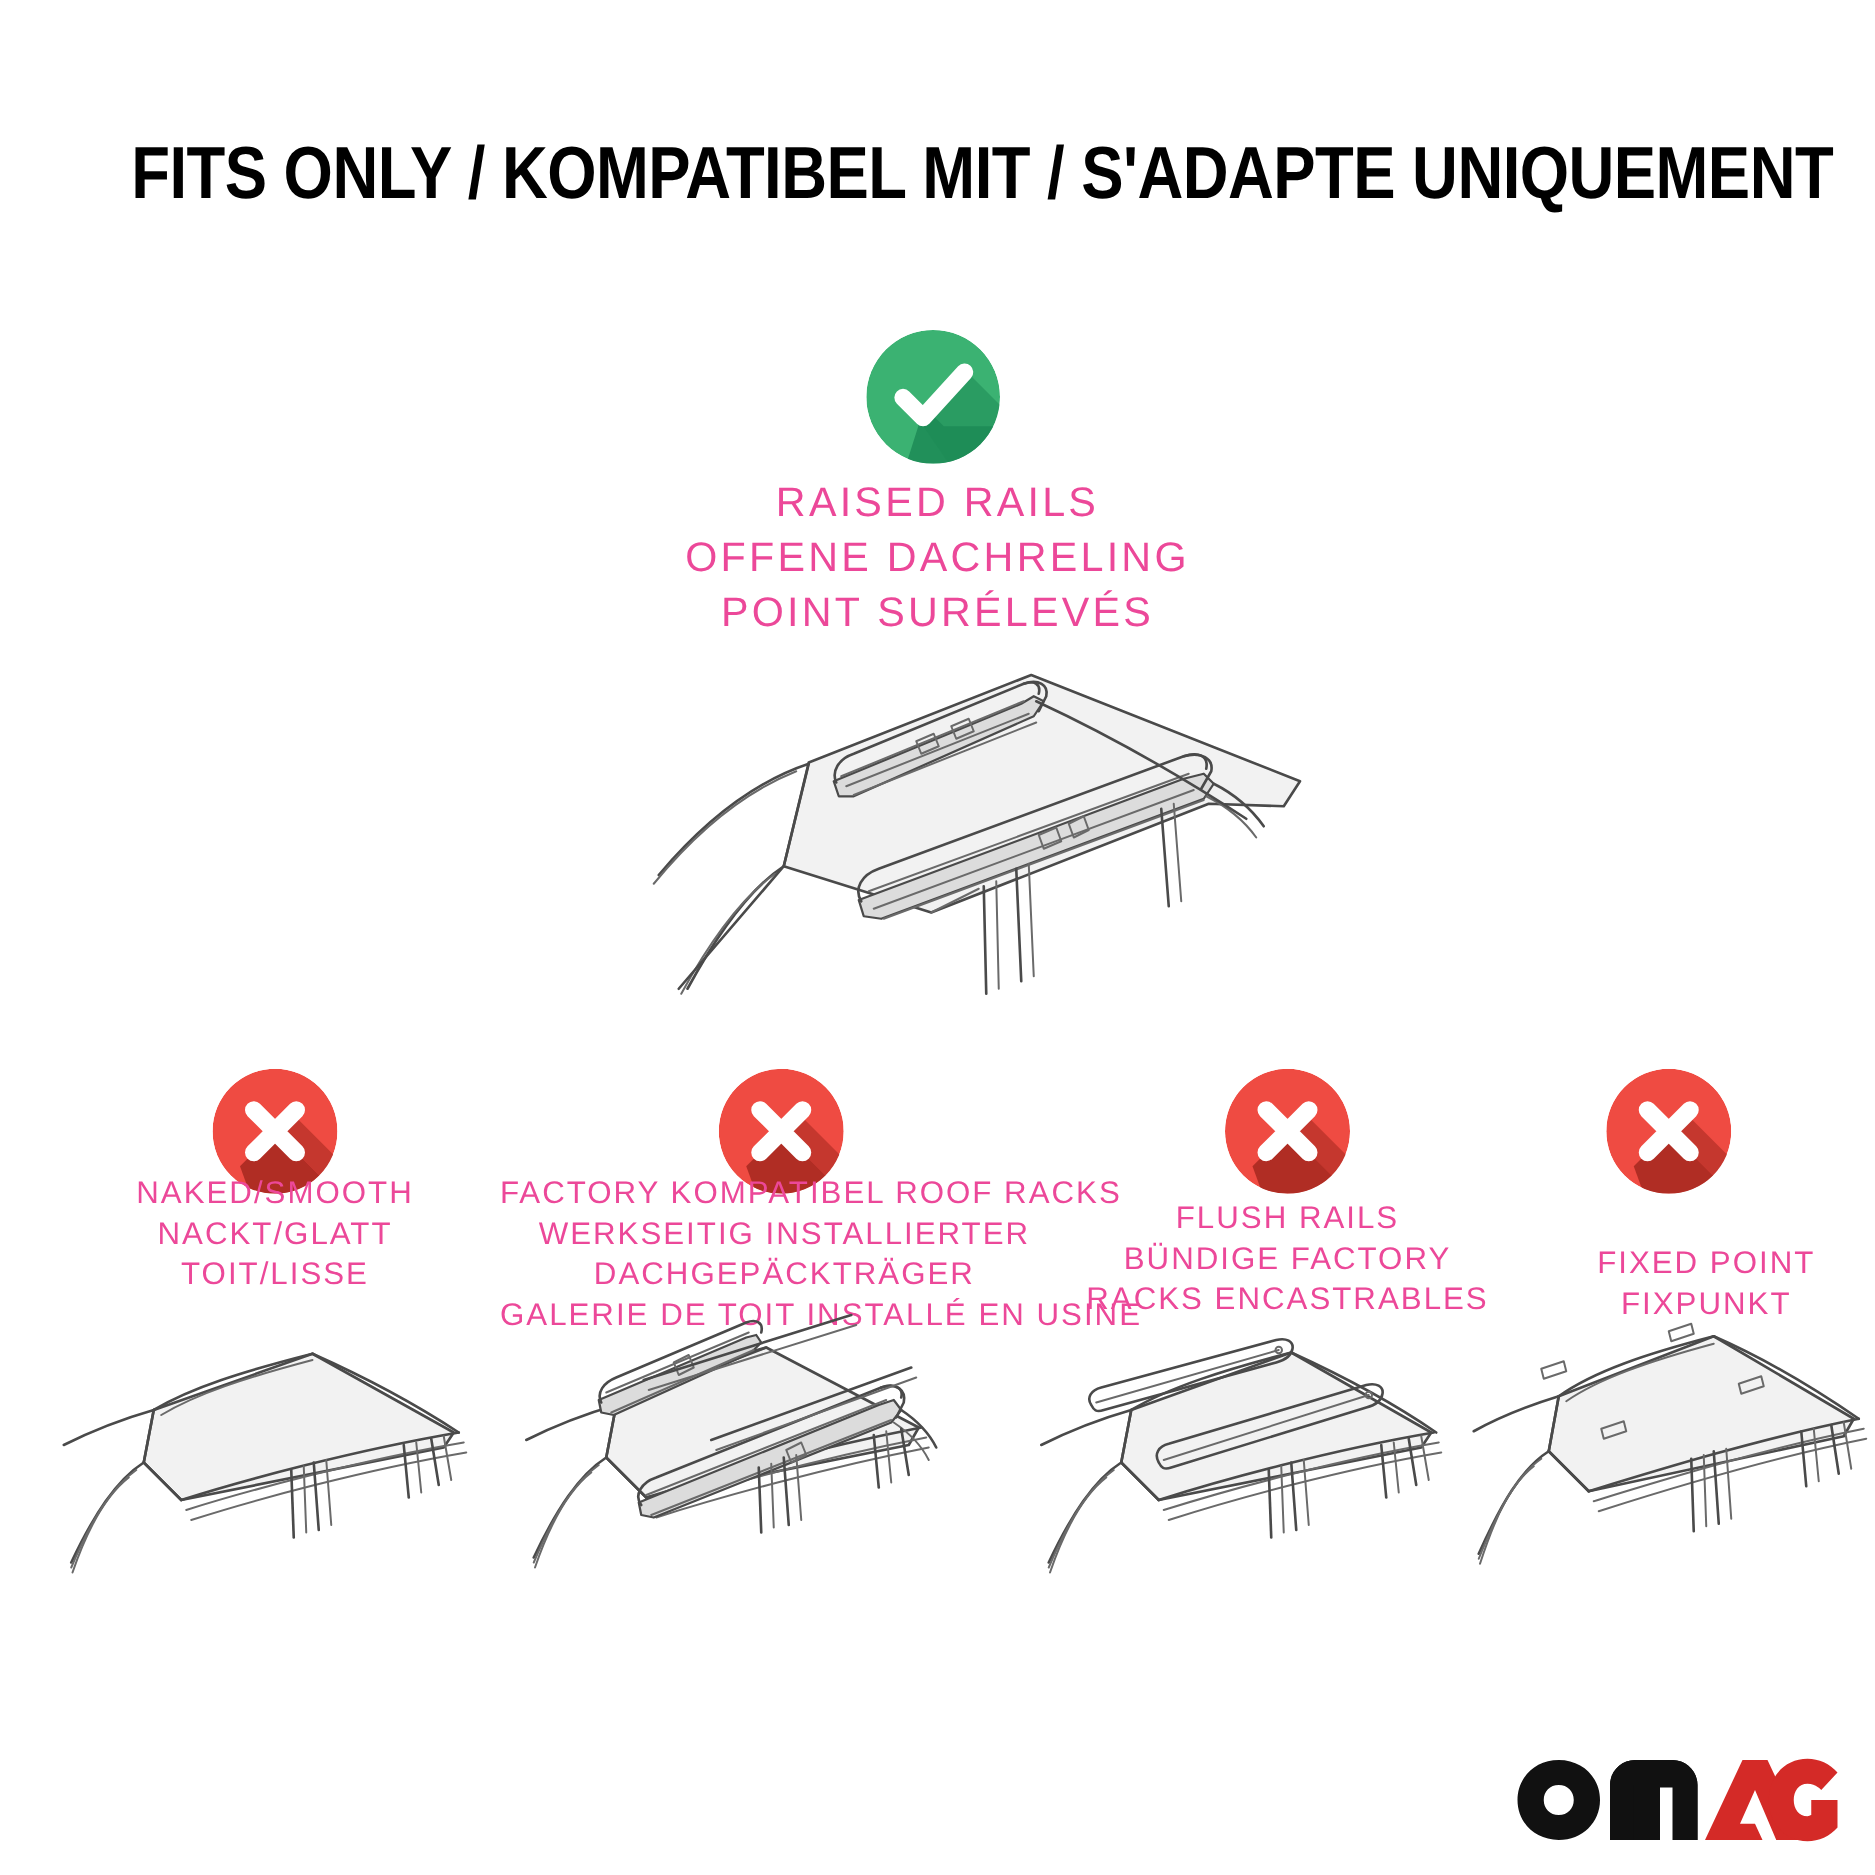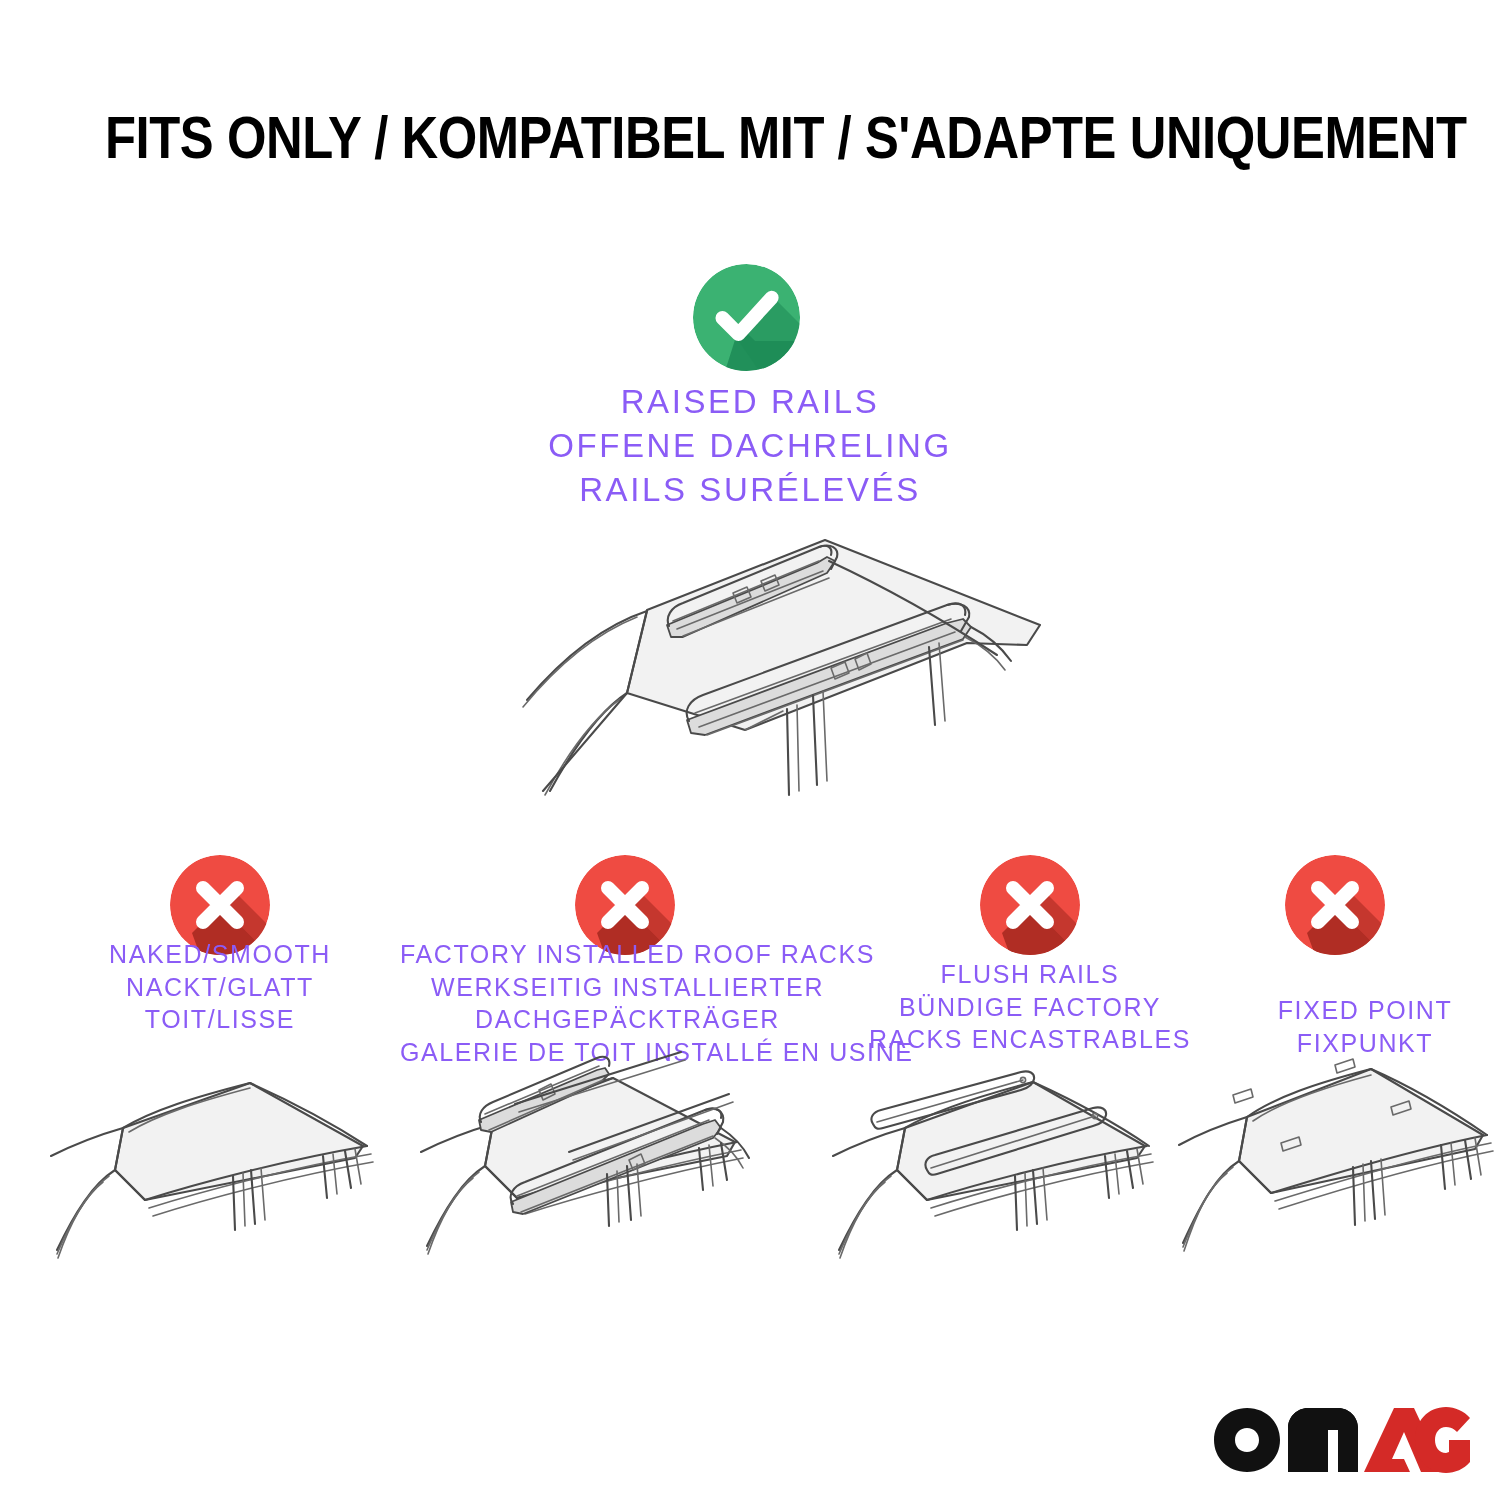--- a/index.html
+++ b/index.html
@@ -39,21 +39,21 @@
     position: absolute;
     border-radius: 50%;
     overflow: hidden;
   }
   .icon-circle svg { display: block; }
 
   
   .caption {
     position: absolute;
     text-align: center;
-    color: #8b5cf6;
+    color: #ec4899;
     font-family: "Liberation Sans", sans-serif;
     font-weight: 400;
     letter-spacing: 2.2px;
     white-space: nowrap;
   }
   .caption-main {
     font-size: 33px;
     line-height: 1.34;
     letter-spacing: 2.6px;
   }
@@ -109,21 +109,21 @@
     <path d="M43.5 57.5 L58 72 L100 72 L100 100 L30 100 Z" fill="#1d8a56" opacity="0.85"></path>
     <path d="M70 26 L100 56 L100 100 L62 100 L40 68 Z" fill="#1d8a56" opacity="0.55"></path>
 
     <path d="M27.5 50.5 L42.5 65.5 L73.5 31.5" fill="none" stroke="#ffffff" stroke-width="13" stroke-linecap="round" stroke-linejoin="round"></path>
   </svg>
 </div>
 
 <div class="caption caption-main" style="left:0; top:380px; width:1500px;">
   <span class="ln">RAISED RAILS</span>
   <span class="ln">OFFENE DACHRELING</span>
-  <span class="ln">RAILS SURÉLEVÉS</span>
+  <span class="ln">POINT SURÉLEVÉS</span>
 </div>
 
 <div class="drawing" style="left:415px; top:495px; width:680px; height:345px;">
   <svg viewBox="0 0 680 345" preserveAspectRatio="xMidYMid meet">
 
     <path class="roof-fill-light" d="M232 115 L410 45 L625 130 L612 150 L552 148 L330 235 L212 198 Z" fill="#fdfdfd"></path>
 
     <path class="roof-line" d="M232 116 C 190 130 150 160 112 205"></path>
     <path class="roof-line" d="M212 198 C 186 215 160 250 135 296"></path>
     <path class="roof-line-thin" d="M222 122 C 182 138 144 168 108 212"></path>
@@ -212,21 +212,21 @@
 
 <div class="icon-circle" style="left:575px; top:855px; width:100px; height:100px;">
   <svg width="100" height="100" viewBox="0 0 100 100">
     <circle cx="50" cy="50" r="50" fill="#ef4b42"></circle>
     <path d="M50 50 L100 100 L30 100 L22 78 Z" fill="#a82a21" opacity="0.9"></path>
     <path d="M64 36 L100 72 L100 100 L52 52 Z" fill="#a82a21" opacity="0.6"></path>
     <path d="M33 33 L67 67 M67 33 L33 67" fill="none" stroke="#ffffff" stroke-width="14" stroke-linecap="round"></path>
   </svg>
 </div>
 <div class="caption caption-sub" style="left:400px; top:938px; width:455px;">
-  <span class="ln">FACTORY INSTALLED ROOF RACKS</span>
+  <span class="ln">FACTORY KOMPATIBEL ROOF RACKS</span>
   <span class="ln">WERKSEITIG INSTALLIERTER</span>
   <span class="ln">DACHGEPÄCKTRÄGER</span>
   <span class="ln">GALERIE DE TOIT INSTALLÉ EN USINE</span>
 </div>
 
 <div class="drawing" style="left:415px; top:1048px; width:350px; height:235px;">
   <svg viewBox="0 0 350 235" preserveAspectRatio="xMidYMid meet">
     <path class="roof-fill-light" d="M78 76 L198 30 L320 94 L312 108 L102 150 L70 118 Z" fill="#fdfdfd"></path>
 
     <path class="roof-line" d="M198 30 C 146 44 106 58 78 76"></path>

